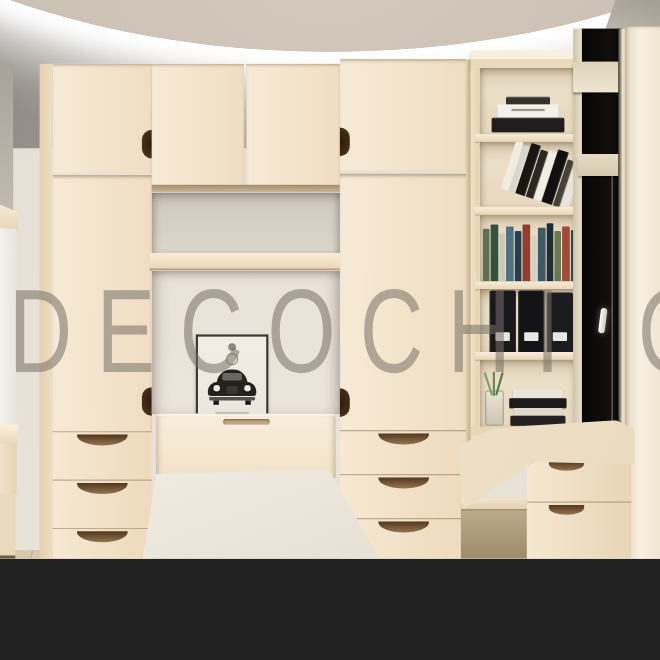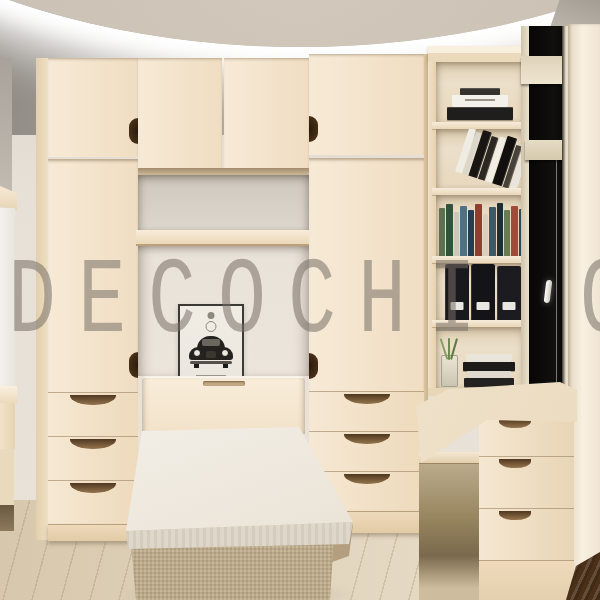--- a/index.html
+++ b/index.html
@@ -1,17 +1,17 @@
 <!DOCTYPE html>
 <html><head>
 <meta charset="utf-8">
 <style>
   html,body{margin:0;padding:0;background:#222;}
-  .scene{position:relative;width:600px;height:600px;overflow:hidden;
-         font-family:Liberation Mono, monospace;background:#ffffff;}
+  .scene{position:relative;width:600px;height:508px;overflow:hidden;
+         font-family:Liberation Sans, sans-serif;background:#ffffff;}
   .abs{position:absolute;}
 
   
   .backwall{inset:0;background:linear-gradient(180deg,#d8d2c9 0%,#e7e0d7 30%,#e9e2d8 100%);}
   .floor{left:0;top:500px;width:600px;height:100px;
     background:
       repeating-linear-gradient(105deg, rgba(130,104,74,0.20) 0 1.5px, rgba(255,255,255,0) 1.5px 28px),
       linear-gradient(90deg,#d7c8ad,#e3d6bf 55%,#ecdfc9);}
 
   

